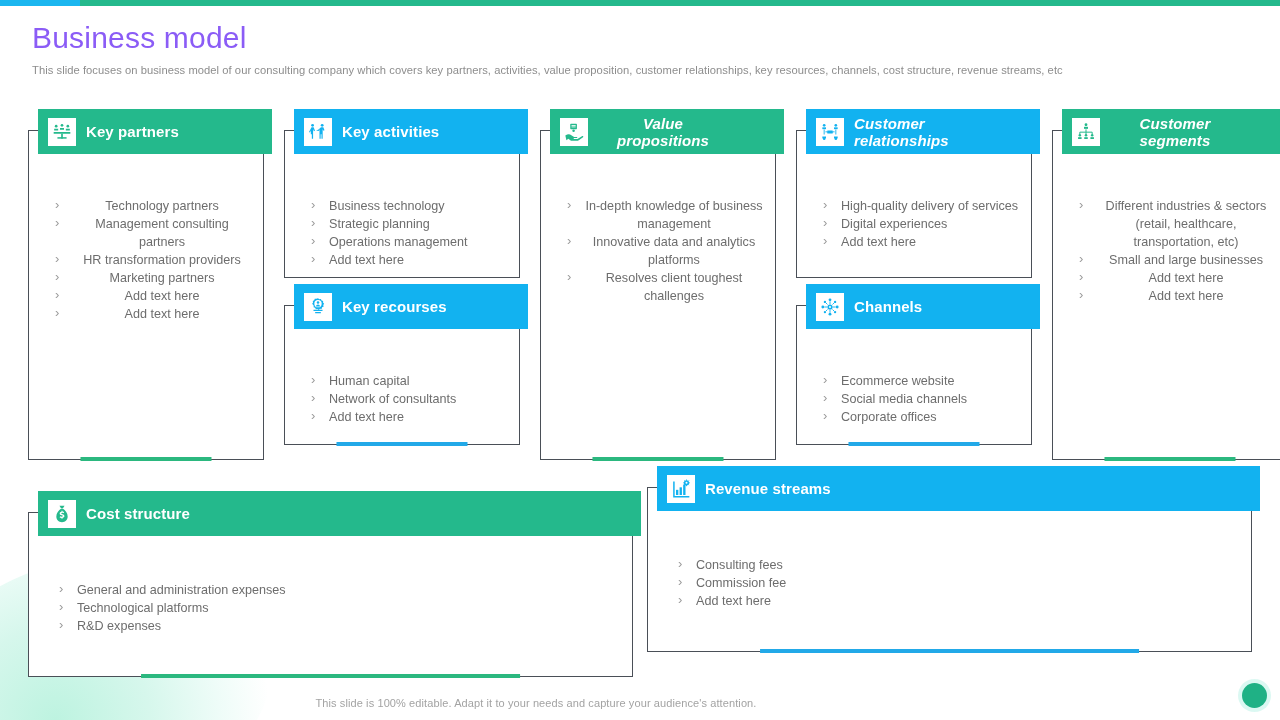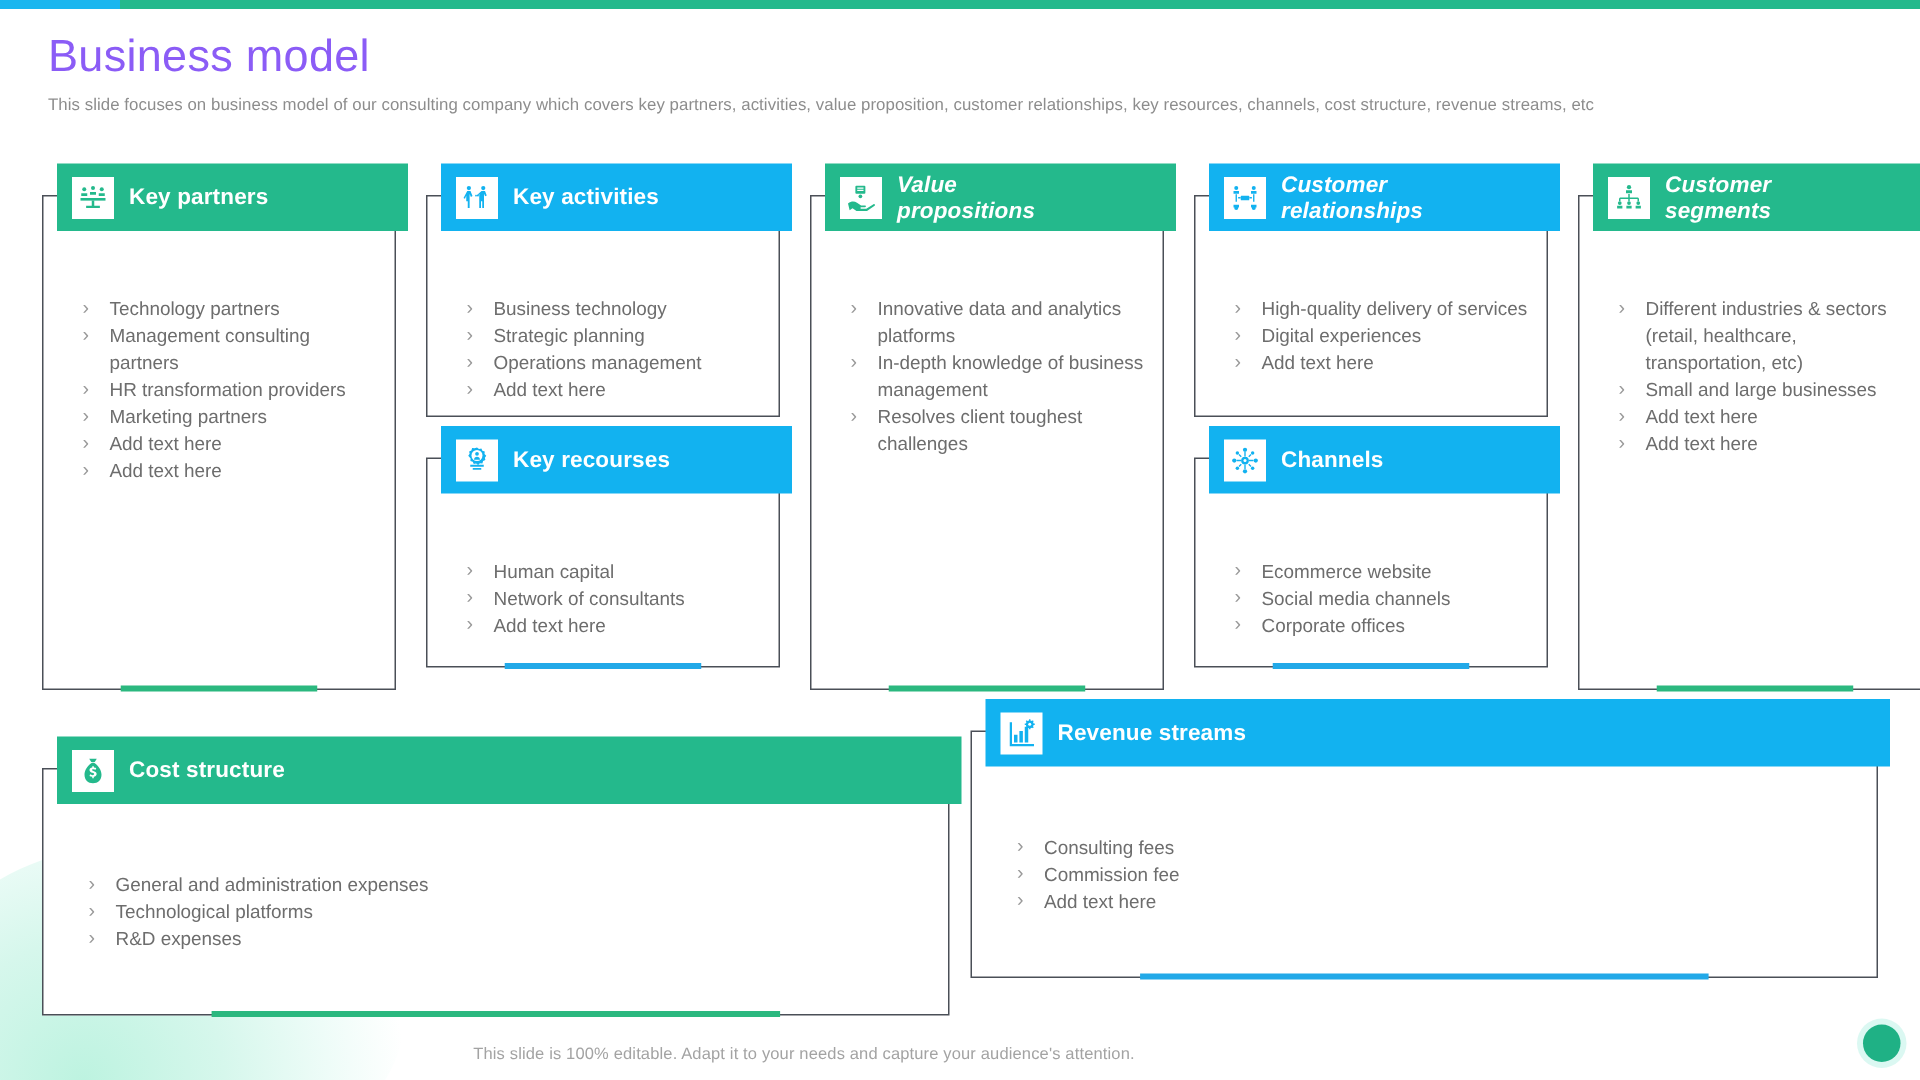--- a/index.html
+++ b/index.html
@@ -95,21 +95,21 @@
 
   .col { width: 236px; flex: 0 0 236px; }
 
   
   .card {
     position: relative;
     background: #ffffff;
     border: 1px solid #4a4f57;
     padding-top: 24px;
   }
-  .card.tall   { height: 330px; }
+  .card.tall   { height: 330px; text-align: center; }
   .card.short  { height: 148px; }
   .card.short2 { height: 140px; }
   .card.wide   { height: 165px; }
 
   .card-head {
     position: absolute;
     top: -22px;
     left: 9px;
     right: -9px;
     height: 45px;
@@ -308,22 +308,22 @@
               <rect x="7.5" y="2.2" width="8" height="6.4" rx="0.8"></rect>
               <rect x="9" y="3.6" width="5" height="1" fill="#fff"></rect>
               <rect x="9" y="5.4" width="5" height="1" fill="#fff"></rect>
               <circle cx="11.5" cy="10.6" r="1.5"></circle>
               <path d="M1.6 16.3c2.6-1.9 5-2 7.2-.5l3.3 2.2h3.2c.9 0 .9 1.3 0 1.3h-3.6v1.2h4.5l5.8-3.6c.9-.5 1.7.7.9 1.3l-6.1 4.2H8.4l-3.2-2.3-2.3 1.7z"></path>
             </svg>
           </span>
           <span class="card-title two-line">Value propositions</span>
         </div>
         <ul class="bullets">
+          <li>In-depth knowledge of business management</li>
           <li>Innovative data and analytics platforms</li>
-          <li>In-depth knowledge of business management</li>
           <li>Resolves client toughest challenges</li>
         </ul>
         <div class="card-accent green"></div>
       </div>
     </div>
 
     <div class="col">
       <div class="card short">
         <div class="card-head blue">
           <span class="head-icon">

